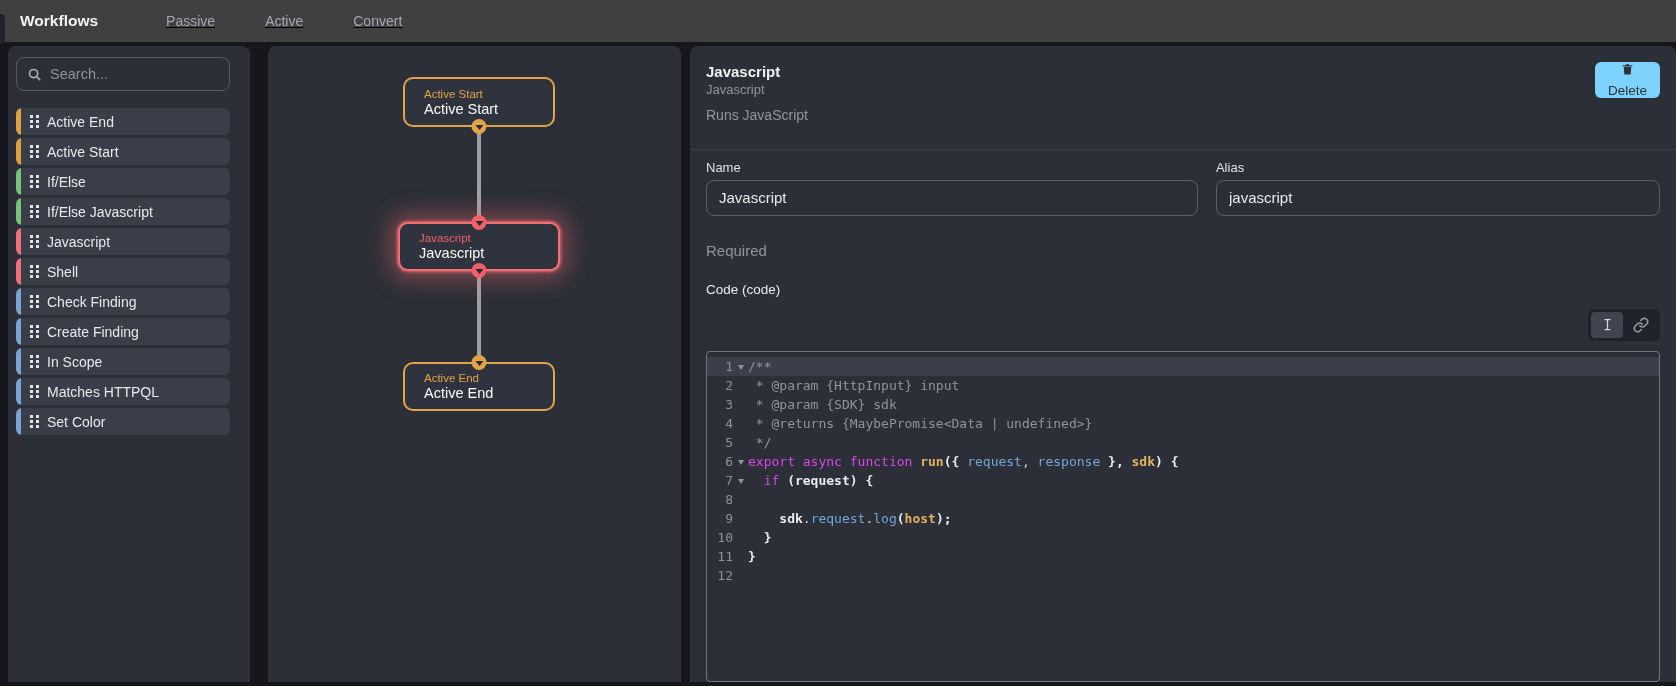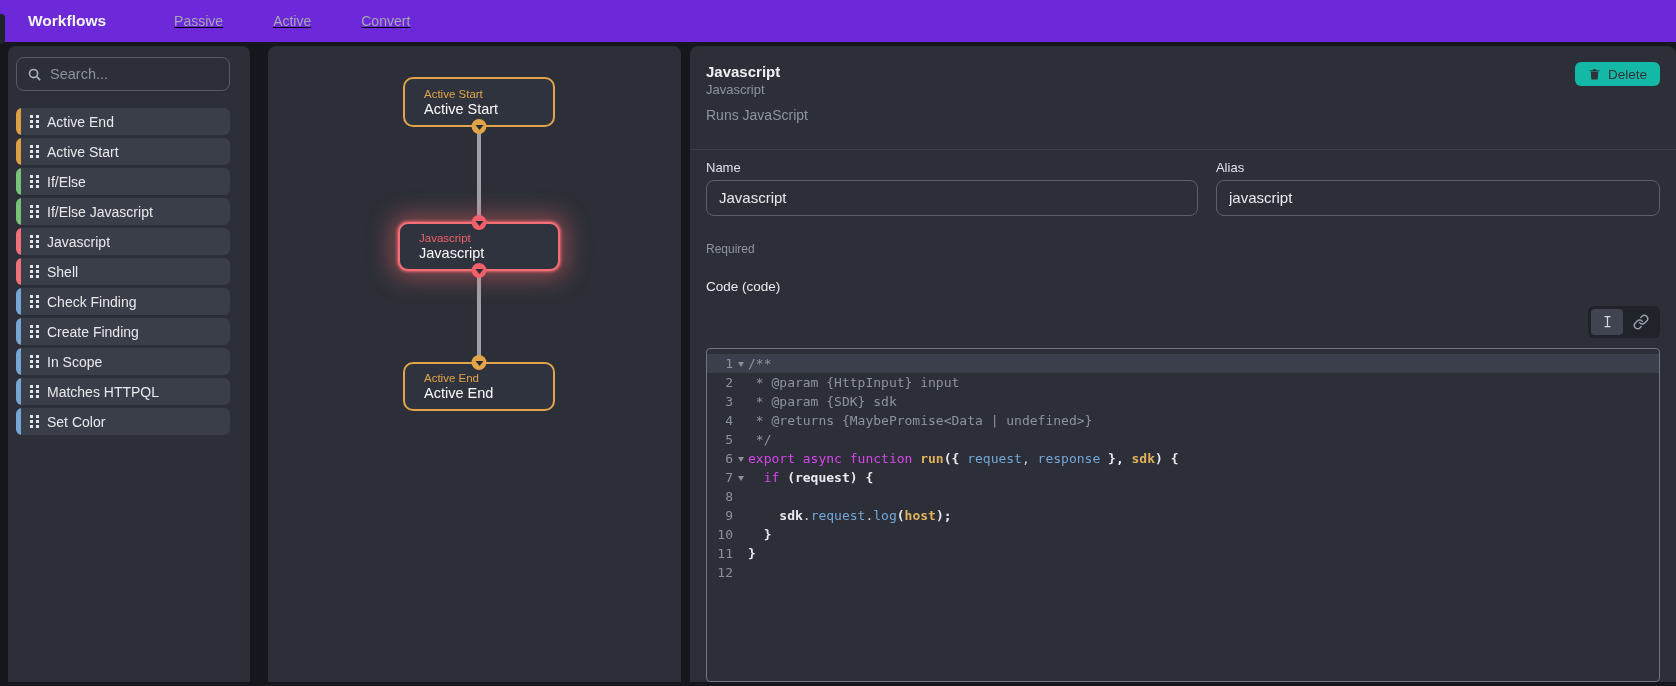--- a/index.html
+++ b/index.html
@@ -1,21 +1,21 @@
 <!DOCTYPE html>
 <html><head>
 <meta charset="utf-8">
 <style>
   * { box-sizing: border-box; margin: 0; padding: 0; }
   html,body { width:1676px; height:686px; overflow:hidden; background:#15171c;
     font-family:"Liberation Sans","DejaVu Sans",sans-serif; }
   .app { width:1676px; height:686px; background:#15171c; position:relative; }
 
   
-  .topbar { height:42px; background:#6d28d9; display:flex; align-items:center; padding-left:28px; }
+  .topbar { height:42px; background:#404040; display:flex; align-items:center; padding-left:20px; }
   .brand { color:#f2f3f6; font-weight:bold; font-size:15.5px; margin-right:68px; }
   .tabs { display:flex; align-items:flex-end; gap:50px;text-decoration:underline; }
   .tab { color:#a4a9b3; font-size:14px; cursor:pointer; }
 
   
   .main { display:flex; height:640px; padding:4px 0 0 8px; }
   .panel { background:#2c2f37; border-radius:8px 8px 0 0; }
   .edge-notch { position:absolute; left:0; top:14px; width:5px; height:30px; background:#20232a; border-radius:0 4px 4px 0; }
 
   
@@ -45,30 +45,30 @@
   .conn.top { top:-9px; transform:translateX(-50%); }
   .conn.bottom { bottom:-9px; transform:translateX(-50%); }
   .tri { width:0; height:0; border-left:4px solid transparent; border-right:4px solid transparent; border-top:5.5px solid #272b34; margin-top:2px; }
 
   
   .inspector { flex:1; margin-left:9px; padding:16px 16px 0 16px; display:flex; flex-direction:column; }
   .insp-head { display:flex; justify-content:space-between; align-items:flex-start; }
   .insp-title { color:#f0f1f4; font-size:15px; font-weight:bold; line-height:19px; }
   .insp-sub { color:#8f95a0; font-size:13px; line-height:17px; }
   .insp-desc { color:#8f95a0; font-size:14px; margin-top:9px; }
-  .btn-delete { display:inline-flex; align-items:center; gap:7px; height:24px; padding:0 13px;
-    background:#14b8a6; color:#2e323b; border:none; border-radius:6px; font-size:13.5px; font-family:inherit; cursor:pointer; }
+  .btn-delete { display:inline-flex; align-items:center; gap:7px; height:36px; padding:0 13px;
+    background:#7dd3fc; color:#2e323b; border:none; border-radius:6px; font-size:13.5px; font-family:inherit; cursor:pointer;flex-direction:column; }
   .divider { height:1px; background:#3a3e48; margin:26px -16px 0 -16px; }
   .form-row { display:flex; gap:18px; margin-top:10px; }
   .fcol-name { flex:493; }
   .fcol-alias { flex:445; }
   .flabel { color:#dfe2e7; font-size:13px; margin-bottom:5px; }
   .finput { width:100%; height:36px; background:transparent; border:1px solid #5a5f6a; border-radius:8px;
     color:#e9ebee; font-size:15px; padding:0 12px; font-family:inherit; outline:none; }
-  .required { color:#8f95a0; font-size:12px; margin-top:26px; }
+  .required { color:#8f95a0; font-size:15px; margin-top:26px; }
   .code-label { color:#e9ebee; font-size:13.5px; margin-top:23px; }
   .editor-toolbar { display:flex; justify-content:flex-end; margin-top:12px; }
   .tool-group { background:#20232a; border-radius:6px; padding:3px; display:flex; gap:2px; }
   .tool-btn { width:32px; height:26px; border:none; background:transparent; border-radius:4px;
     display:flex; align-items:center; justify-content:center; cursor:pointer; color:#9aa0ab; }
   .tool-btn.active { background:#3f4450; color:#d6d9de; }
 
   .editor { margin-top:10px; height:337px; border:1px solid #70757e; border-radius:4px; overflow:hidden;
     font-family:"DejaVu Sans Mono","Liberation Mono",monospace; font-size:13px; padding-top:5px; }
   .cl { display:flex; line-height:19px; height:19px; }

